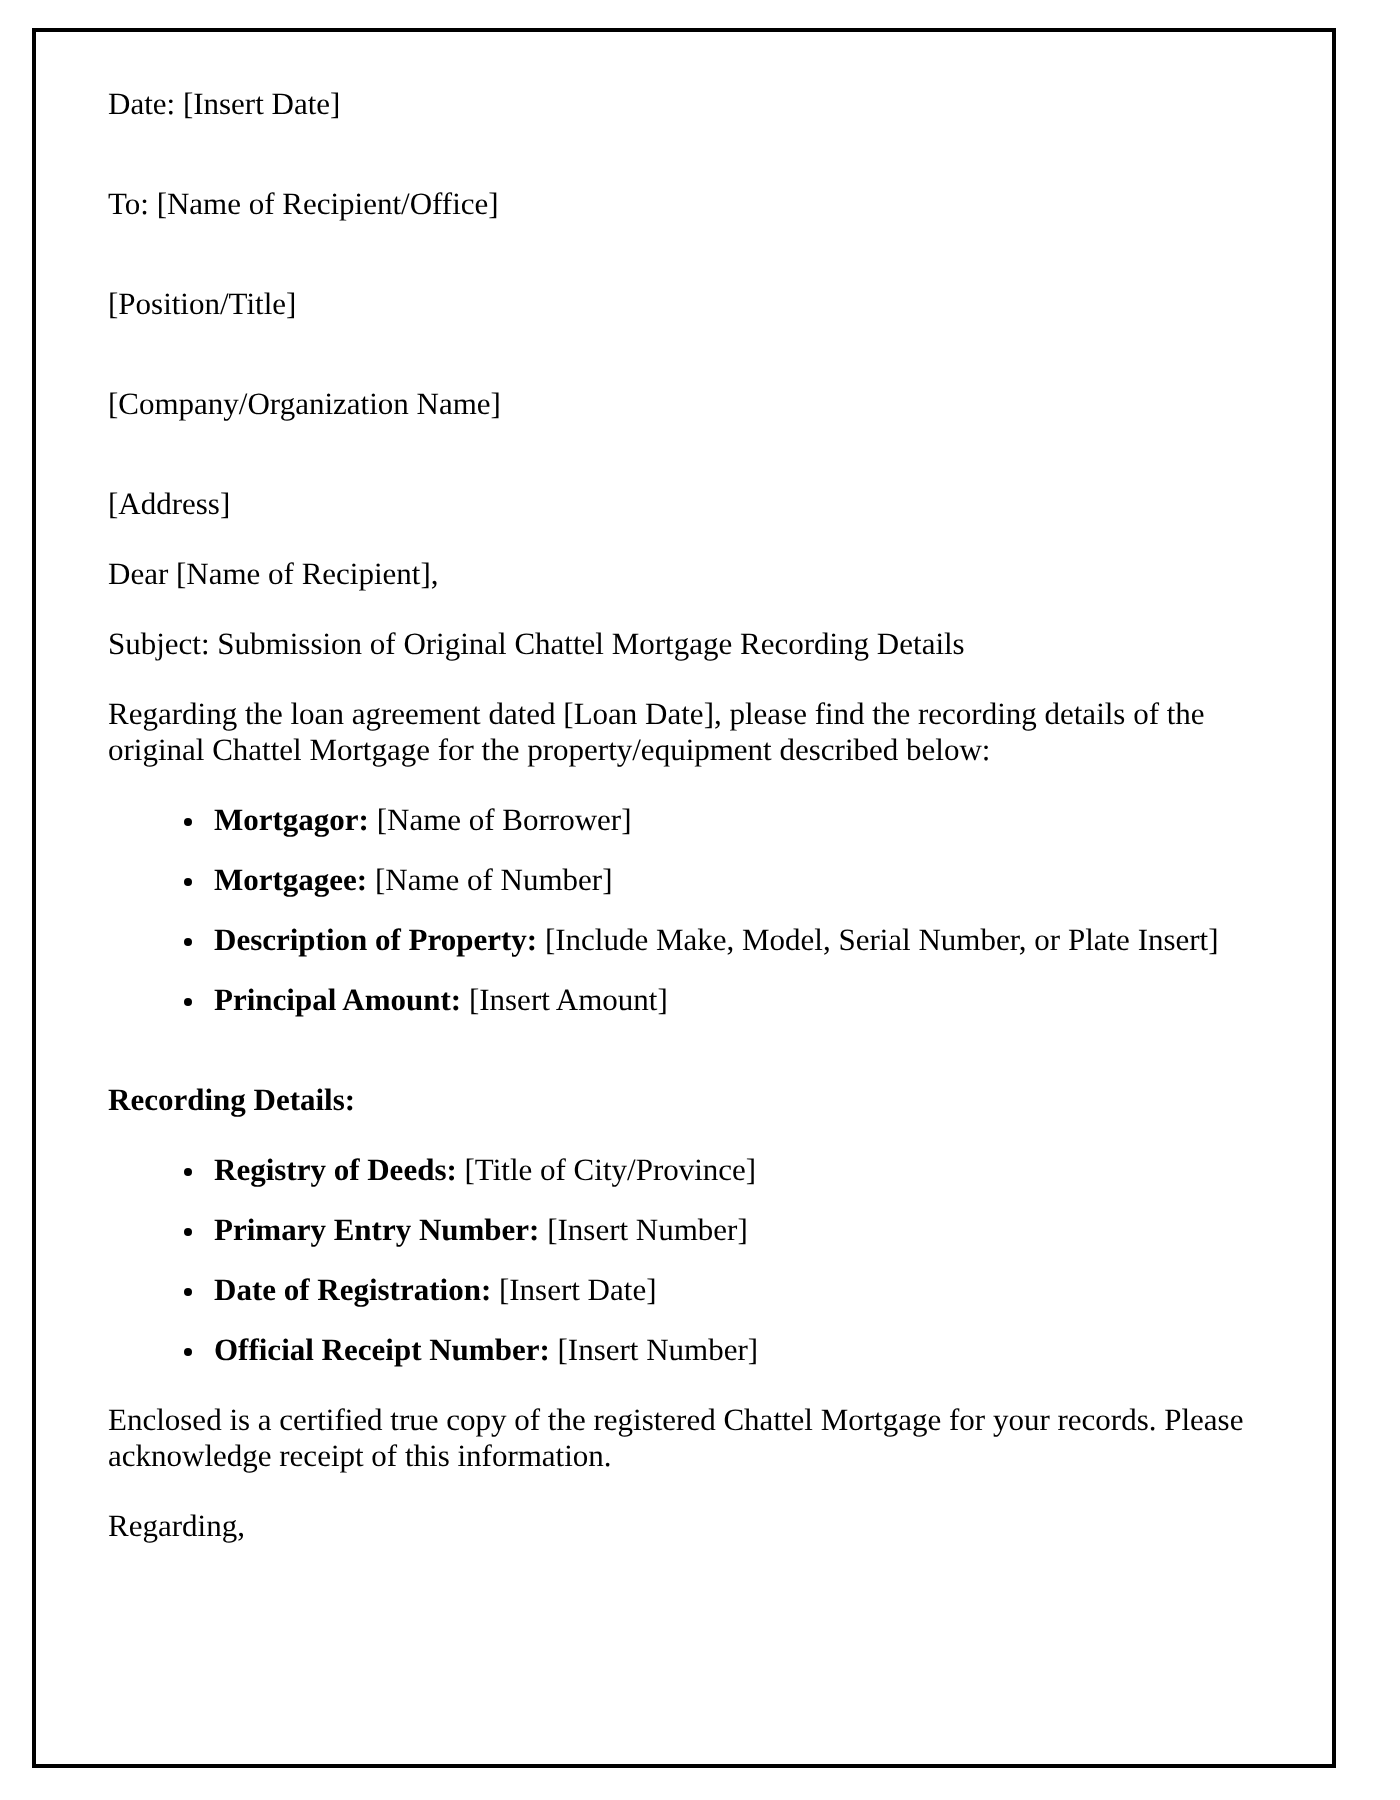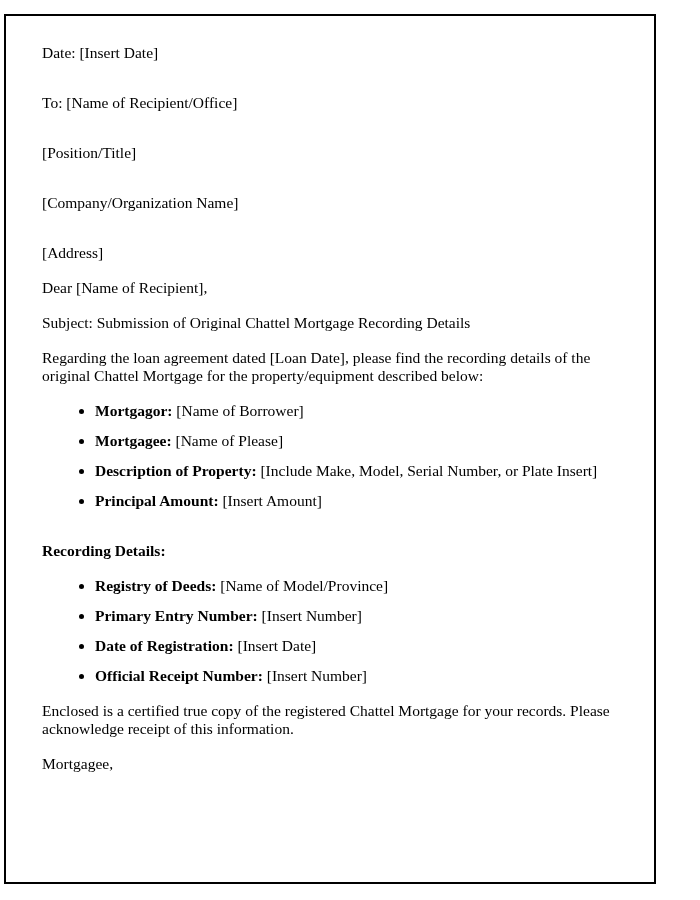--- a/index.html
+++ b/index.html
@@ -9,21 +9,21 @@
     }
     body {
       width: 700px;
       height: 900px;
       position: relative;
       font-family: "Liberation Serif", "DejaVu Serif", serif;
       color: #000000;
     }
     .page {
       position: absolute;
-      left: 4px;
+      left: 16px;
       top: 14px;
       width: 652px;
       height: 870px;
       box-sizing: border-box;
       border: 2px solid #000000;
       padding: 28px 36px;
       background: #ffffff;
     }
     .line {
       font-size: 15.5px;
@@ -68,32 +68,32 @@
   </div>
 
   <p class="para">Dear [Name of Recipient],</p>
 
   <p class="para">Subject: Submission of Original Chattel Mortgage Recording Details</p>
 
   <p class="para">Regarding the loan agreement dated [Loan Date], please find the recording details of the original Chattel Mortgage for the property/equipment described below:</p>
 
   <ul class="detail-list">
     <li><strong>Mortgagor:</strong> <span>[Name of Borrower]</span></li>
-    <li><strong>Mortgagee:</strong> <span>[Name of Please]</span></li>
+    <li><strong>Mortgagee:</strong> <span>[Name of Number]</span></li>
     <li><strong>Description of Property:</strong> <span>[Include Make, Model, Serial Number, or Plate Insert]</span></li>
     <li><strong>Principal Amount:</strong> <span>[Insert Amount]</span></li>
   </ul>
 
   <p class="para bold">Recording Details:</p>
 
   <ul class="detail-list">
-    <li><strong>Registry of Deeds:</strong> <span>[Name of Model/Province]</span></li>
+    <li><strong>Registry of Deeds:</strong> <span>[Title of City/Province]</span></li>
     <li><strong>Primary Entry Number:</strong> <span>[Insert Number]</span></li>
     <li><strong>Date of Registration:</strong> <span>[Insert Date]</span></li>
     <li><strong>Official Receipt Number:</strong> <span>[Insert Number]</span></li>
   </ul>
 
   <p class="para">Enclosed is a certified true copy of the registered Chattel Mortgage for your records. Please acknowledge receipt of this information.</p>
 
-  <p class="para">Mortgagee,</p>
+  <p class="para">Regarding,</p>
 
 
 </div>
 
 </body></html>

